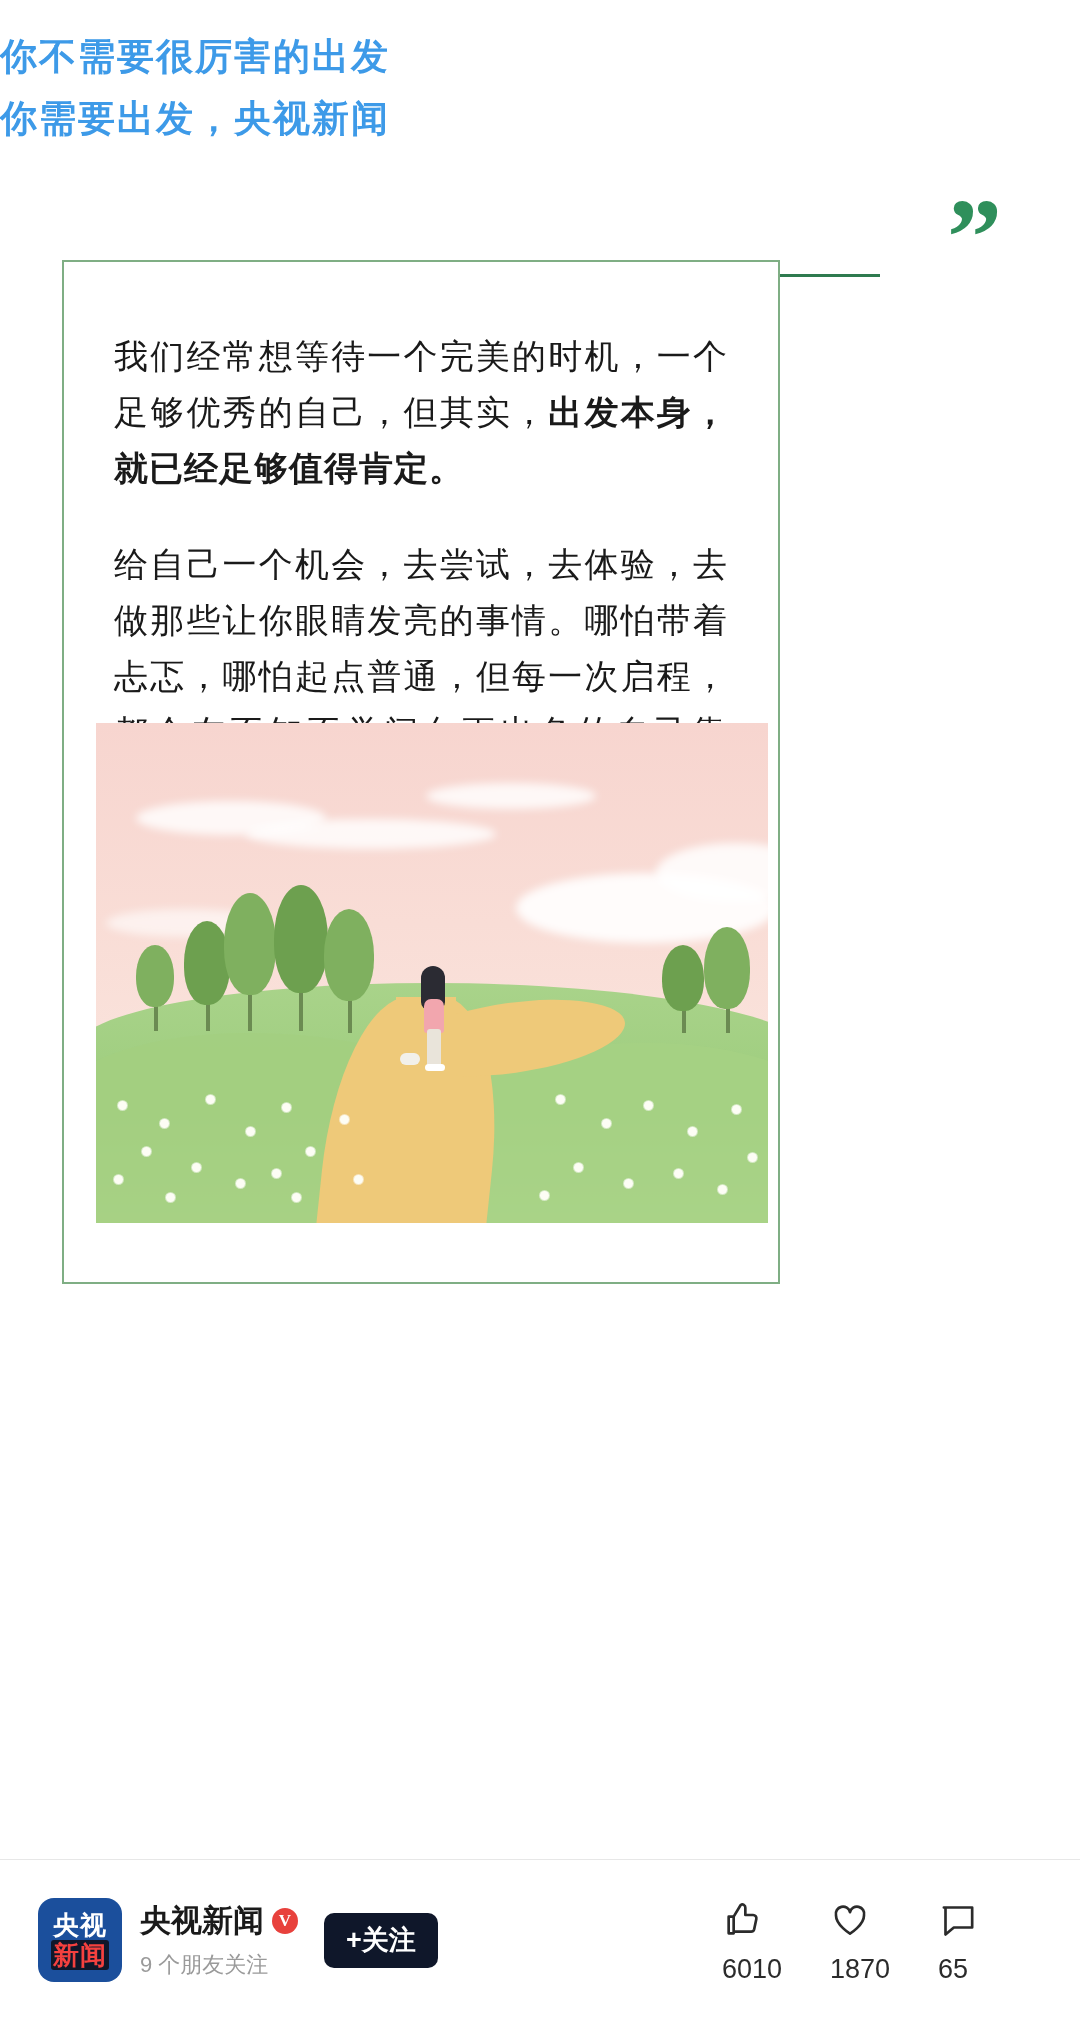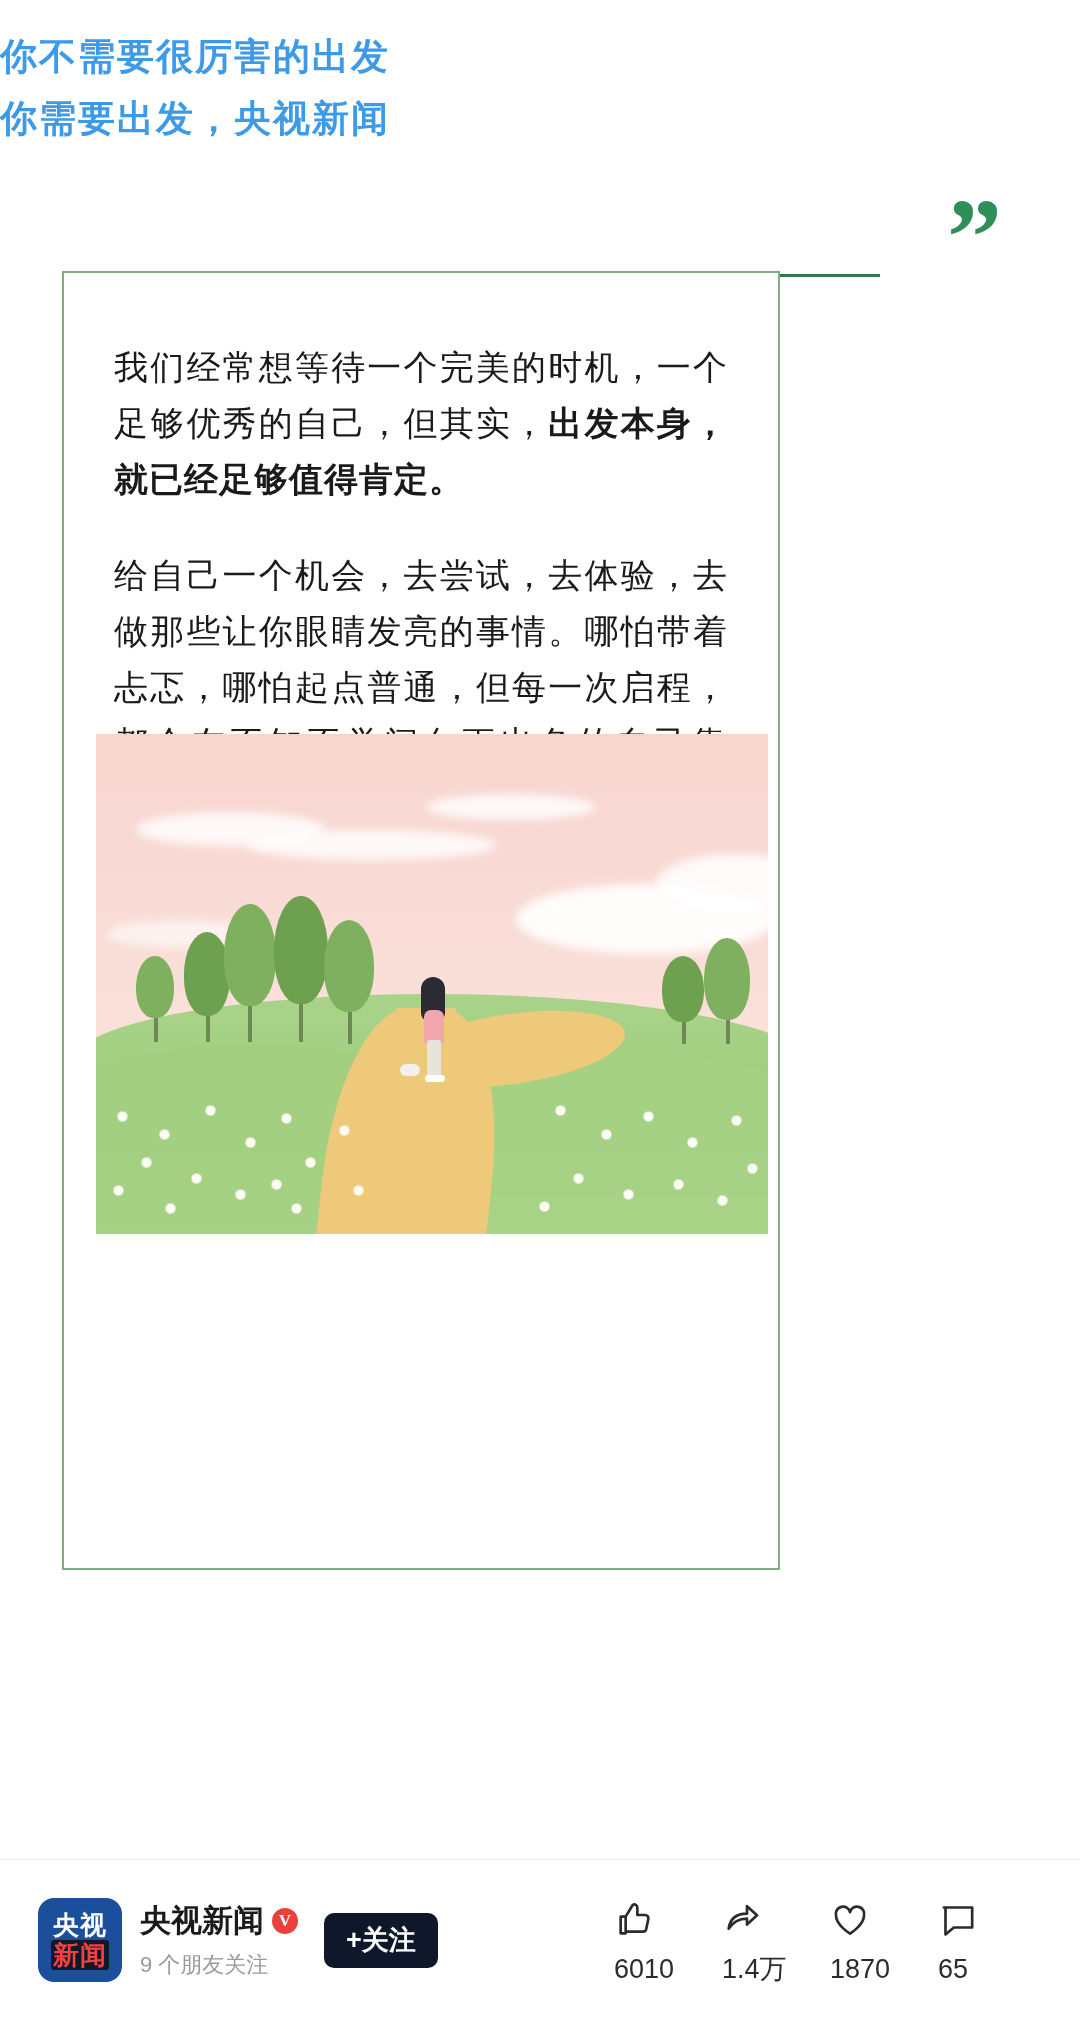--- a/index.html
+++ b/index.html
@@ -50,23 +50,23 @@
     font-size: 110px;
     font-weight: bold;
     font-family: "Liberation Serif", "DejaVu Serif", serif;
     line-height: 90px;
   }
 
   
   .card {
     position: absolute;
     left: 62px;
-    top: 271px;
+    top: 260px;
     width: 718px;
-    height: 1299px;
+    height: 1024px;
     border: 2px solid #7fae84;
     background: #ffffff;
     box-sizing: border-box;
   }
   .card-inner {
     padding: 66px 50px 0 50px;
   }
   .para {
     font-size: 34px;
     line-height: 56px;
@@ -439,28 +439,20 @@
     <div class="stat">
       <div class="stat-icon">
         <svg width="40" height="40" viewBox="0 0 24 24" fill="none" stroke="#2b2b2b" stroke-width="1.6" stroke-linejoin="round">
           <path d="M7 10v10H4V10h3z"></path>
           <path d="M7 10l4.2-7a1.8 1.8 0 0 1 2.8 1.6V9h4.6a2 2 0 0 1 2 2.4l-1.3 6.2a2 2 0 0 1-2 1.4H7"></path>
         </svg>
       </div>
       <div class="stat-count">6010</div>
     </div>
 
-    <div class="stat">
-      <div class="stat-icon">
-        <svg width="40" height="40" viewBox="0 0 24 24" fill="none" stroke="#2b2b2b" stroke-width="1.6" stroke-linejoin="round" stroke-linecap="round">
-          <path d="M4 19c1-7 6-9 11-9V5.5L21 11l-6 5.5V13c-4.5 0-8 1.5-11 6z"></path>
-        </svg>
-      </div>
-      <div class="stat-count">1.4万</div>
-    </div>
 
     <div class="stat">
       <div class="stat-icon">
         <svg width="40" height="40" viewBox="0 0 24 24" fill="none" stroke="#2b2b2b" stroke-width="1.6" stroke-linejoin="round">
           <path d="M12 20.2S3.6 15 3.6 9.3A4.3 4.3 0 0 1 12 7.3a4.3 4.3 0 0 1 8.4 2c0 5.7-8.4 10.9-8.4 10.9z"></path>
         </svg>
       </div>
       <div class="stat-count">1870</div>
     </div>
 

